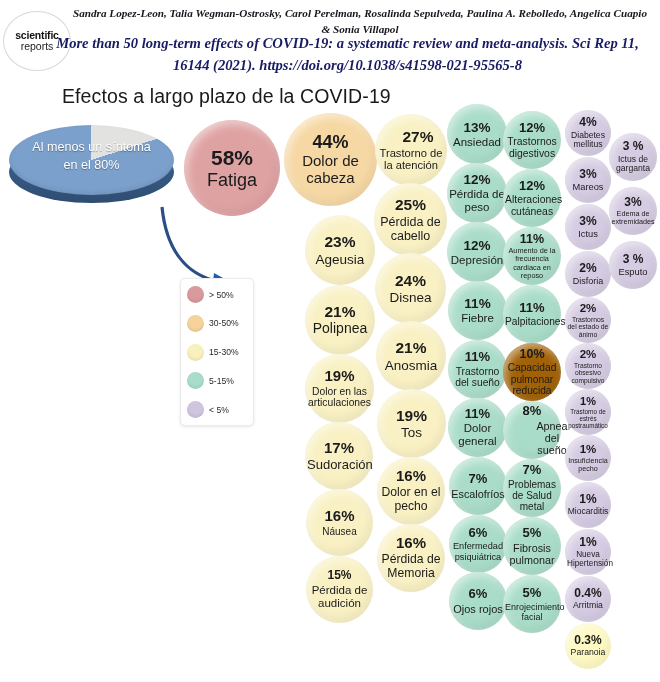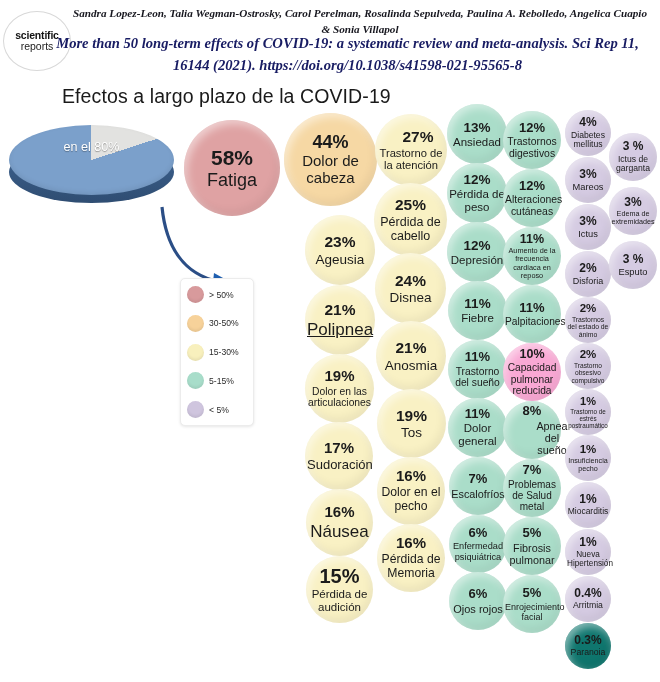--- a/index.html
+++ b/index.html
@@ -93,20 +93,21 @@
   <div class="authors">Sandra Lopez-Leon, Talia Wegman-Ostrosky, Carol Perelman, Rosalinda Sepulveda, Paulina A. Rebolledo, Angelica Cuapio &amp; Sonia Villapol</div>
   <div class="cite">More than 50 long-term effects of COVID-19: a systematic review and meta-analysis. Sci Rep 11, 16144 (2021). https://doi.org/10.1038/s41598-021-95565-8</div>
 </div>
 
 <div id="sec-title">Efectos a largo plazo de la COVID-19</div>
 
 <div id="pie-wrap">
   <div id="pie-base"></div>
   <div id="pie-top" style="background: conic-gradient(rgb(226, 226, 224) 0deg, rgb(226, 226, 224) 72deg, rgb(123, 160, 203) 72deg, rgb(123, 160, 203) 360deg);"></div>
   <div id="pie-label">
+    <div>Al menos un síntoma</div>
     <div>en el 80%</div>
   </div>
 </div>
 
 <svg id="arrow" viewBox="0 0 120 95">
   <path d="M12 2 C 16 42, 34 70, 70 77" fill="none" stroke="#2b4e86" stroke-width="3.2"></path>
   <polygon points="64,68 84,79 62,86" fill="#1f5fb0"></polygon>
 </svg>
 
 <div id="legend">
@@ -168,36 +169,36 @@
     <div class="bub" style="left: 377px; top: 524px; width: 68px; height: 68px; background: rgb(249, 241, 196);">
       <span class="pct" style="font-size: 15px;">16%</span>
       <span class="lbl" style="font-size: 12.2px; max-width: 64px;">Pérdida de Memoria</span>
     </div>
     <div class="bub" style="left: 305px; top: 215px; width: 70px; height: 70px; background: rgb(249, 241, 196);">
       <span class="pct" style="font-size: 15.5px;">23%</span>
       <span class="lbl" style="font-size: 13.5px; max-width: 66px;">Ageusia</span>
     </div>
     <div class="bub" style="left: 305px; top: 285px; width: 70px; height: 70px; background: rgb(249, 241, 196);">
       <span class="pct" style="font-size: 15.5px;">21%</span>
-      <span class="lbl" style="font-size: 17px; max-width: 66px; text-decoration: underline;">Polipnea</span>
+      <span class="lbl" style="font-size: 14px; max-width: 66px;">Polipnea</span>
     </div>
     <div class="bub" style="left: 305px; top: 354px; width: 69px; height: 69px; background: rgb(249, 241, 196);">
       <span class="pct" style="font-size: 15px;">19%</span>
       <span class="lbl" style="font-size: 10.3px; max-width: 65px;">Dolor en las articulaciones</span>
     </div>
     <div class="bub" style="left: 305px; top: 422px; width: 68px; height: 68px; background: rgb(249, 241, 196);">
       <span class="pct" style="font-size: 15px;">17%</span>
       <span class="lbl" style="font-size: 13px; max-width: 64px;">Sudoración</span>
     </div>
     <div class="bub" style="left: 306px; top: 489px; width: 67px; height: 67px; background: rgb(249, 241, 196);">
       <span class="pct" style="font-size: 15px;">16%</span>
-      <span class="lbl" style="font-size: 17px; max-width: 63px;">Náusea</span>
+      <span class="lbl" style="font-size: 10px; max-width: 63px;">Náusea</span>
     </div>
     <div class="bub" style="left: 306px; top: 556px; width: 67px; height: 67px; background: rgb(249, 241, 196);">
-      <span class="pct" style="font-size: 20px;">15%</span>
+      <span class="pct" style="font-size: 12px;">15%</span>
       <span class="lbl" style="font-size: 11.5px; max-width: 63px;">Pérdida de audición</span>
     </div>
     <div class="bub" style="left: 447px; top: 104px; width: 60px; height: 60px; background: rgb(170, 221, 201);">
       <span class="pct" style="font-size: 13.5px;">13%</span>
       <span class="lbl" style="font-size: 11.5px; max-width: 56px;">Ansiedad</span>
     </div>
     <div class="bub" style="left: 447px; top: 163px; width: 60px; height: 60px; background: rgb(170, 221, 201);">
       <span class="pct" style="font-size: 13.5px;">12%</span>
       <span class="lbl" style="font-size: 11.5px; max-width: 56px;">Pérdida de peso</span>
     </div>
@@ -238,21 +239,21 @@
       <span class="lbl" style="font-size: 10.4px; max-width: 54px;">Alteraciones cutáneas</span>
     </div>
     <div class="bub" style="left: 503px; top: 227px; width: 58px; height: 58px; background: rgb(170, 221, 201);">
       <span class="pct" style="font-size: 12.5px;">11%</span>
       <span class="lbl" style="font-size: 7.3px; max-width: 54px;">Aumento de la frecuencia cardiaca en reposo</span>
     </div>
     <div class="bub" style="left: 503px; top: 285px; width: 58px; height: 58px; background: rgb(170, 221, 201);">
       <span class="pct" style="font-size: 13px;">11%</span>
       <span class="lbl" style="font-size: 10.2px; max-width: 54px;">Palpitaciones</span>
     </div>
-    <div class="bub" style="left: 503px; top: 343px; width: 58px; height: 58px; background: #f9a8d4;">
+    <div class="bub" style="left: 503px; top: 343px; width: 58px; height: 58px; background: #a16207;">
       <span class="pct" style="font-size: 12.5px;">10%</span>
       <span class="lbl" style="font-size: 10.2px; max-width: 54px;">Capacidad pulmonar reducida</span>
     </div>
     <div class="bub" style="left: 503px; top: 401px; width: 58px; height: 58px; background: rgb(170, 221, 201);">
       <span class="pct" style="font-size: 13px;">8%</span>
       <span class="lbl" style="font-size: 10.8px; max-width: 54px; margin-left: 40px;">Apnea del sueño</span>
     </div>
     <div class="bub" style="left: 503px; top: 459px; width: 58px; height: 58px; background: rgb(170, 221, 201);">
       <span class="pct" style="font-size: 13px;">7%</span>
       <span class="lbl" style="font-size: 10px; max-width: 54px;">Problemas de Salud metal</span>
@@ -302,21 +303,21 @@
       <span class="lbl" style="font-size: 8.5px; max-width: 42px;">Miocarditis</span>
     </div>
     <div class="bub" style="left: 565px; top: 529px; width: 46px; height: 46px; background: rgb(213, 203, 226);">
       <span class="pct" style="font-size: 12px;">1%</span>
       <span class="lbl" style="font-size: 8.2px; max-width: 42px;">Nueva Hipertensión</span>
     </div>
     <div class="bub" style="left: 565px; top: 576px; width: 46px; height: 46px; background: rgb(213, 203, 226);">
       <span class="pct" style="font-size: 12px;">0.4%</span>
       <span class="lbl" style="font-size: 8.7px; max-width: 42px;">Arritmia</span>
     </div>
-    <div class="bub" style="left: 565px; top: 623px; width: 46px; height: 46px; background: #0f766e;">
+    <div class="bub" style="left: 565px; top: 623px; width: 46px; height: 46px; background: #fef9c3;">
       <span class="pct" style="font-size: 12px;">0.3%</span>
       <span class="lbl" style="font-size: 8.7px; max-width: 42px;">Paranoia</span>
     </div>
     <div class="bub" style="left: 609px; top: 133px; width: 48px; height: 48px; background: rgb(213, 203, 226);">
       <span class="pct" style="font-size: 12px;">3 %</span>
       <span class="lbl" style="font-size: 8.6px; max-width: 44px;">Ictus de garganta</span>
     </div>
     <div class="bub" style="left: 609px; top: 187px; width: 48px; height: 48px; background: rgb(213, 203, 226);">
       <span class="pct" style="font-size: 12px;">3%</span>
       <span class="lbl" style="font-size: 7.2px; max-width: 44px;">Edema de extremidades</span>

